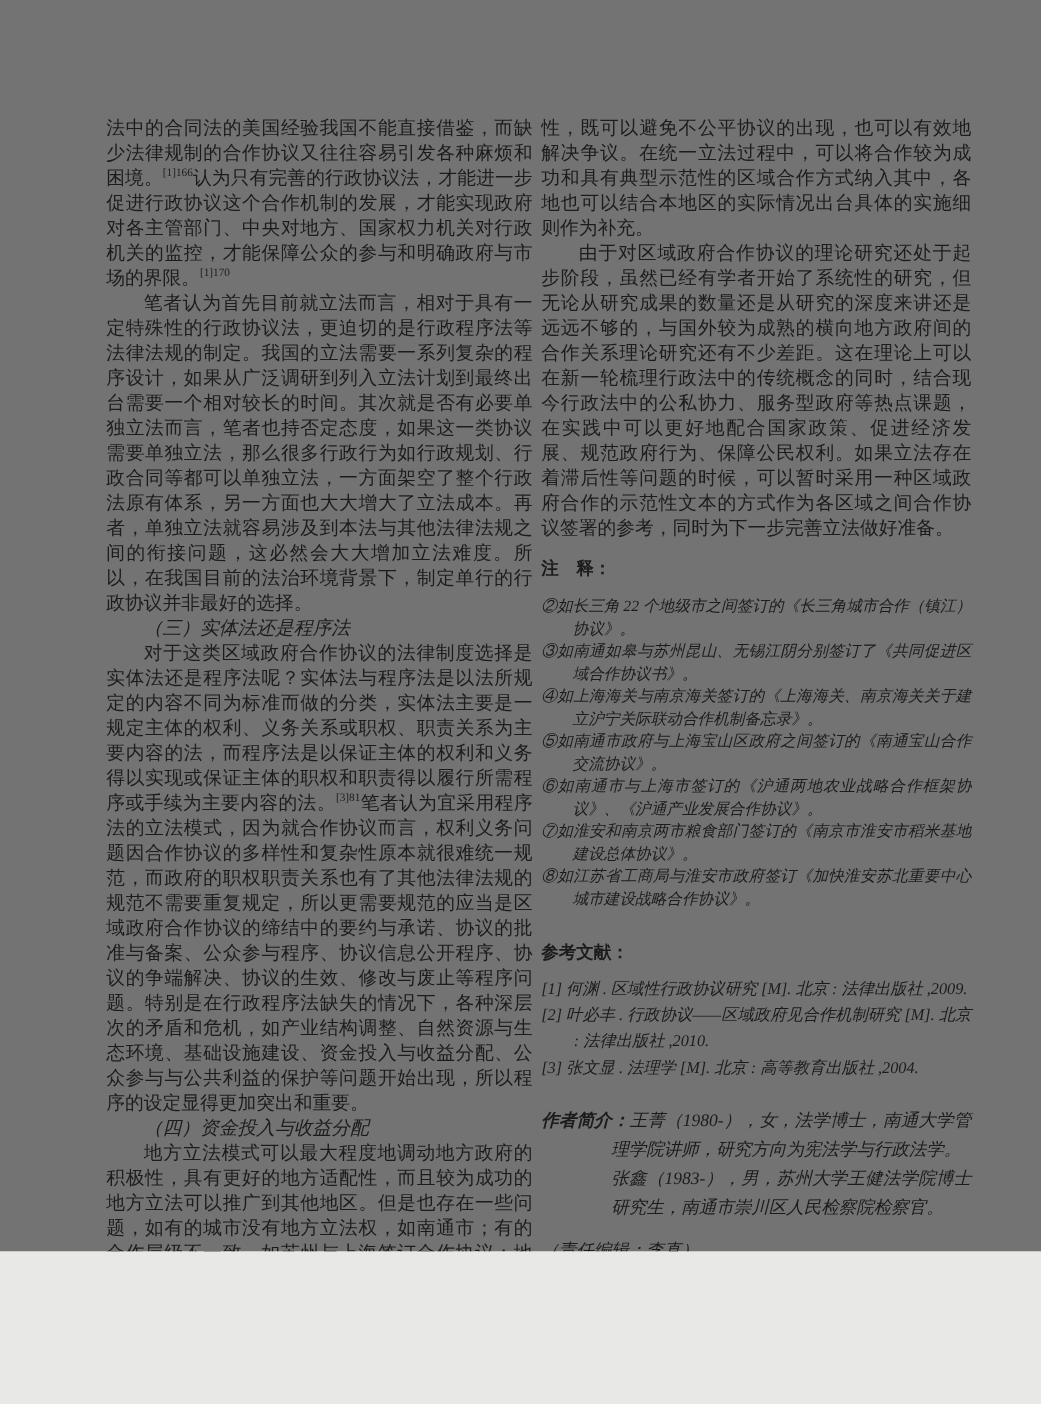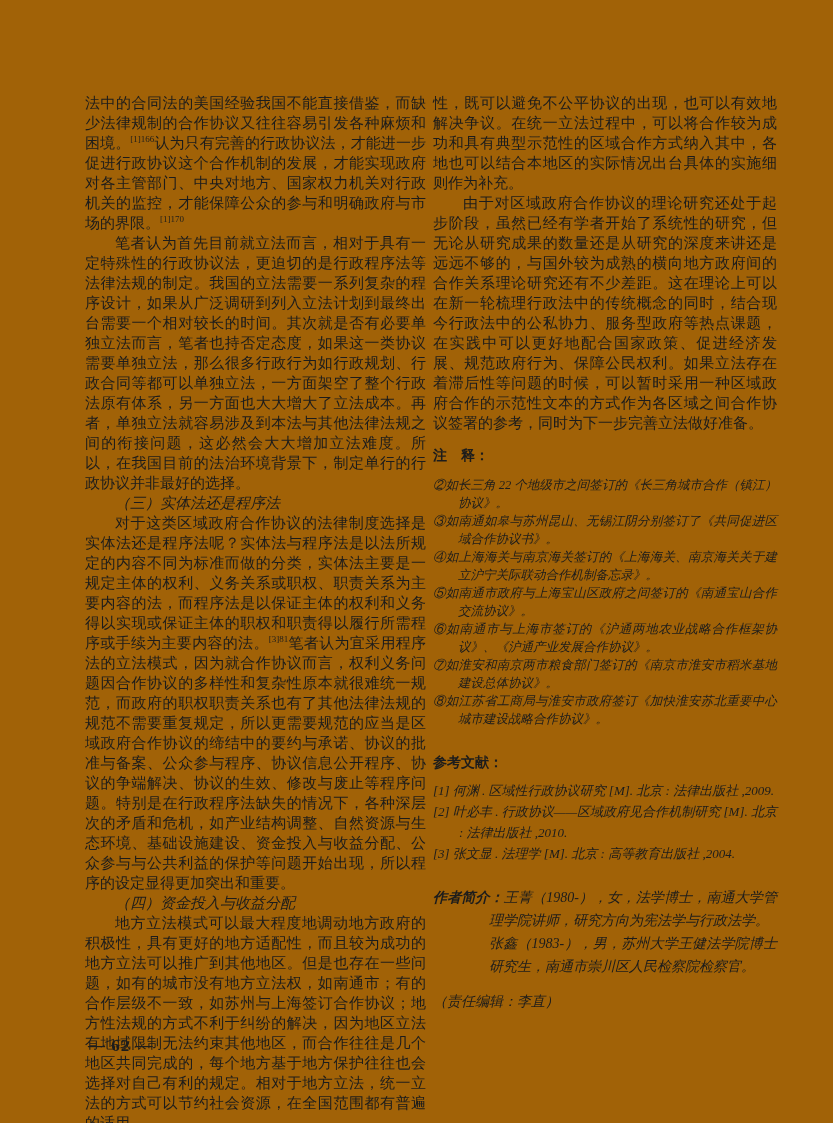--- a/index.html
+++ b/index.html
@@ -3,23 +3,23 @@
 <meta charset="utf-8">
 <style>
   html, body { margin: 0; padding: 0; }
   body {
     background: #e8e8e6;
     font-family: "Liberation Serif", "DejaVu Serif", serif;
   }
   .page {
     position: relative;
     width: 833px;
-    height: 1123px;
+    height: 1001px;
     margin: 0 auto;
-    background: #a16207;
+    background: #737373;
     color: #1c1c1c;
     overflow: hidden;
   }
   .col {
     position: absolute;
     top: 93px;
   }
   .col-left  { left: 85px;  width: 341px; }
   .col-right { left: 433px; width: 344px; }
 

